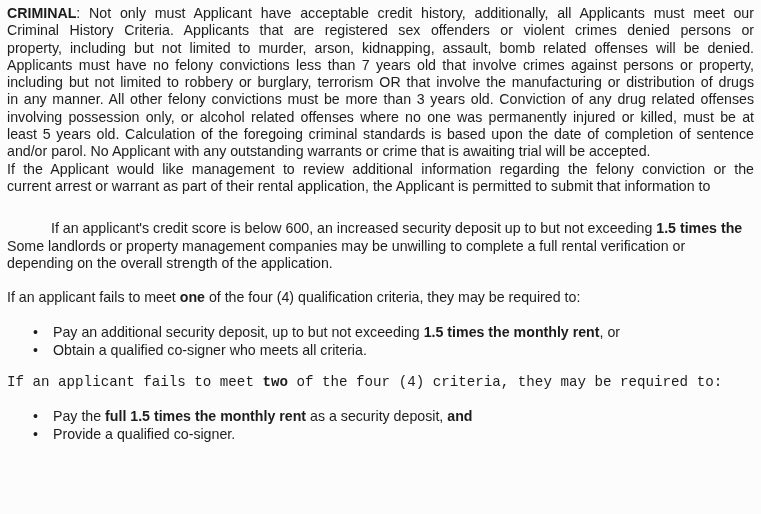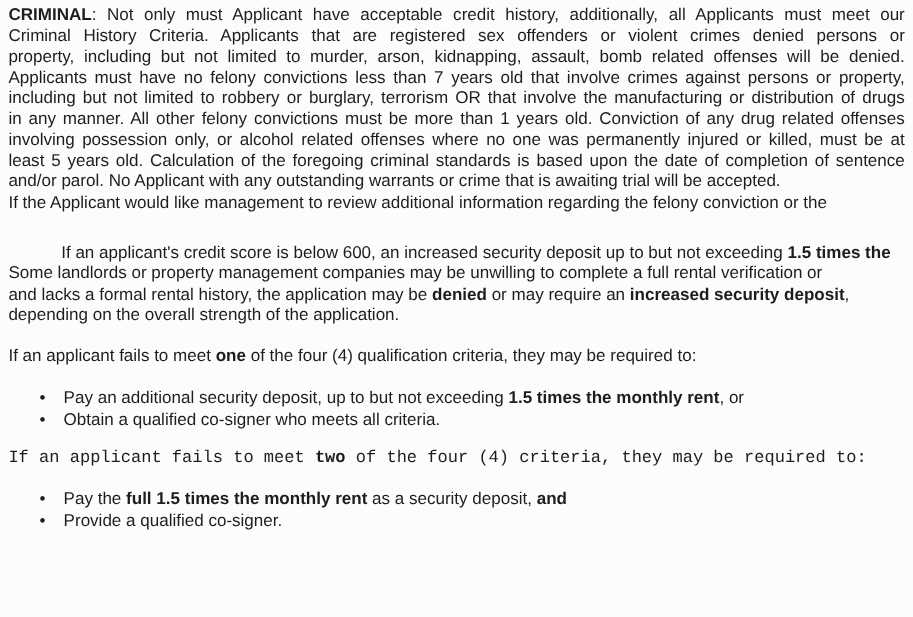--- a/index.html
+++ b/index.html
@@ -30,37 +30,37 @@
 </style>
 </head>
 <body>
 
 <div class="block justify">
   <div class="line"><b>CRIMINAL</b><span>: Not only must Applicant have acceptable credit history, additionally, all Applicants must meet our</span></div>
   <div class="line">Criminal History Criteria.  Applicants that are registered sex offenders or violent crimes denied persons or</div>
   <div class="line">property, including but not limited to murder, arson, kidnapping, assault, bomb related offenses will be denied.</div>
   <div class="line">Applicants must have no felony convictions less than 7 years old that involve crimes against persons or property,</div>
   <div class="line">including but not limited to robbery or burglary, terrorism OR that involve the manufacturing or distribution of drugs</div>
-  <div class="line">in any manner.  All other felony convictions must be more than 1 years old.  Conviction of any drug related offenses</div>
+  <div class="line">in any manner.  All other felony convictions must be more than 3 years old.  Conviction of any drug related offenses</div>
   <div class="line">involving possession only, or alcohol related offenses where no one was permanently injured or killed, must be at</div>
   <div class="line">least 5 years old. Calculation of the foregoing criminal standards is based upon the date of completion of sentence</div>
   <div class="line">and/or parol.  No Applicant with any outstanding warrants or crime that is awaiting trial will be accepted.</div>
 </div>
 
 <div class="block justify">
   <div class="line">If the Applicant would like management to review additional information regarding the felony conviction or the</div>
+  <div class="line">current arrest or warrant as part of their rental application, the Applicant is permitted to submit that information to</div>
 </div>
 
 <div class="block gap-lg">
   <div class="line"><span>If an applicant's credit score is below 600, an increased security deposit up to but not exceeding </span><b>1.5 times the</b></div>
 </div>
 
 <div class="block">
   <div class="line">Some landlords or property management companies may be unwilling to complete a full rental verification or</div>
-  <div class="line"><span>and lacks a formal rental history, the application may be </span><b>denied</b><span> or may require an </span><b>increased security deposit</b><span>,</span></div>
   <div class="line">depending on the overall strength of the application.</div>
 </div>
 
 <div class="block gap-17">
   <div class="line"><span>If an applicant fails to meet </span><b>one</b><span> of the four (4) qualification criteria, they may be required to:</span></div>
 </div>
 
 <div class="block gap-18">
   <div class="bullet line">
     <span class="dot">•</span>

